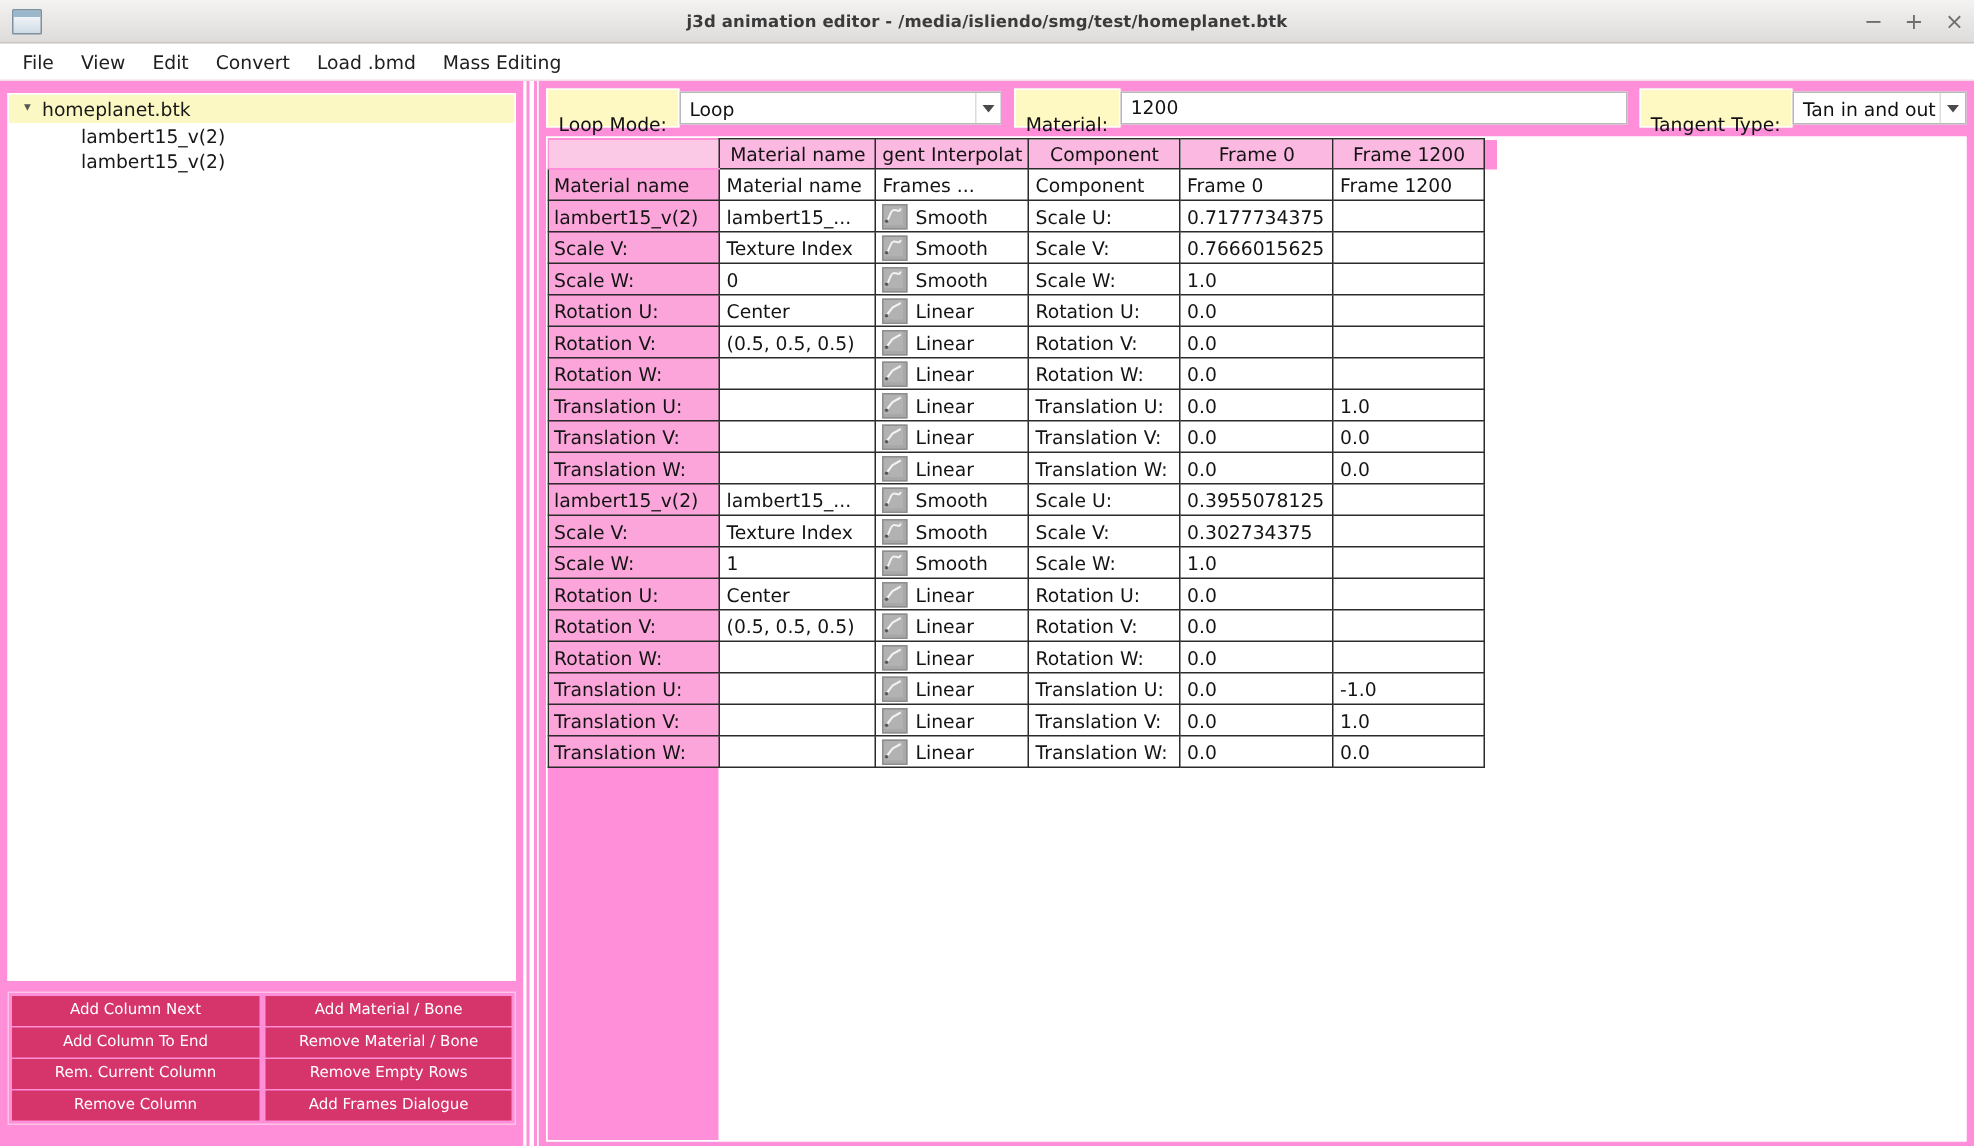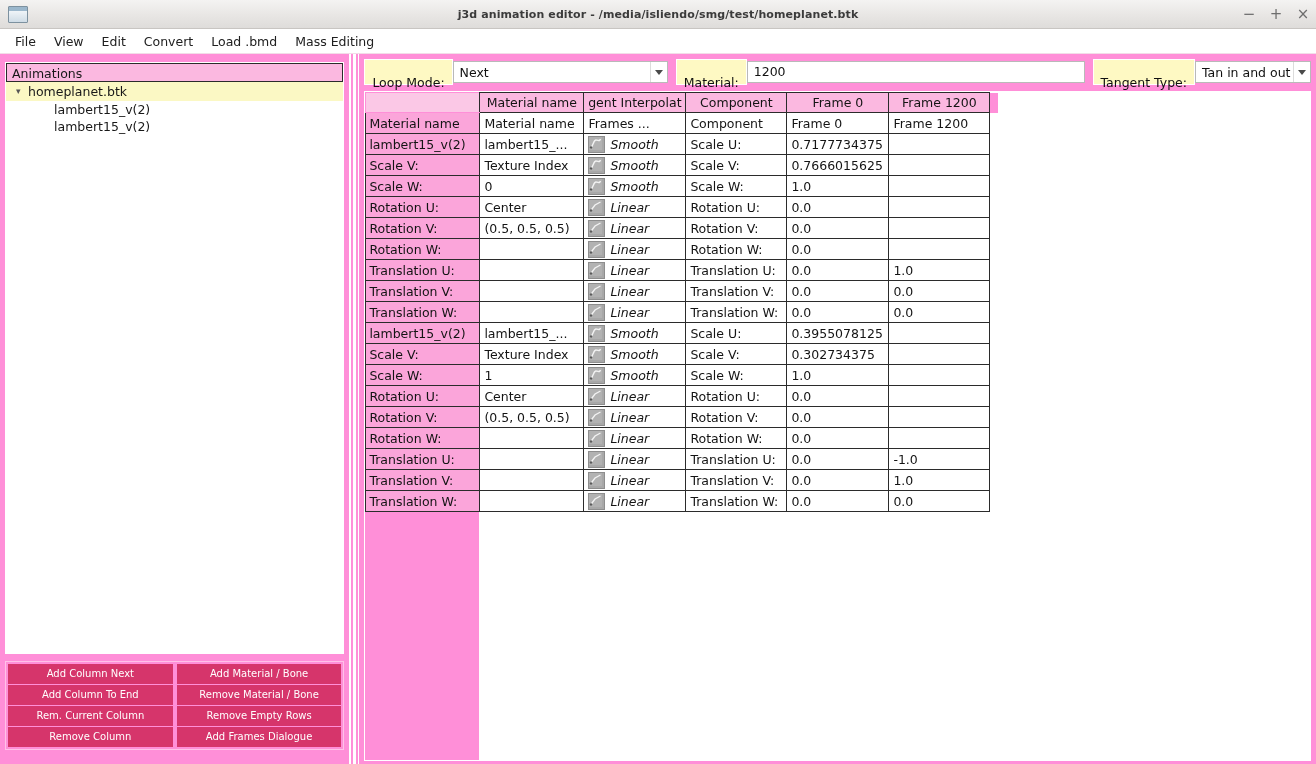--- a/index.html
+++ b/index.html
@@ -327,21 +327,20 @@
   }
   .grid td.filler {
     background: #ffffff;
     border: none;
   }
   .tangent-cell {
     display: flex;
     align-items: center;
     gap: 5px;
     height: 19px;
-    font-style: italic;
   }
   .tangent-icon {
     width: 15px; height: 15px;
     flex: 0 0 auto;
     background: #a8a8a8;
     border: 1px solid #8e8e8e;
     position: relative;
     overflow: hidden;
   }
   .tangent-icon svg { display: block; }
@@ -375,21 +374,20 @@
   <div class="menu-item">Convert</div>
   <div class="menu-item">Load .bmd</div>
   <div class="menu-item">Mass Editing</div>
 </div>
 
 <div class="main">
 
   <div class="left-panel">
 
     <div class="tree-box">
-      <div class="tree-header">Animations</div>
 
       <div class="tree-row-root">
         <span class="tree-arrow">▾</span>
         <span>homeplanet.btk</span>
       </div>
 
       <div class="tree-row-child">
         <span>lambert15_v(2)</span>
       </div>
       <div class="tree-row-child">
@@ -412,21 +410,21 @@
 
   </div>
 
   <div class="splitter"></div>
 
   <div class="right-panel">
 
     <div class="toolbar">
       <div class="tb-label">Loop Mode:</div>
       <div class="tb-combo combo-loop">
-        <span class="val">Next</span>
+        <span class="val">Loop</span>
         <span class="combo-arrow">
             <i></i>
           </span>
       </div>
       <div class="tb-gap"></div>
       <div class="tb-label">Material:</div>
       <div class="tb-input">1200</div>
       <div class="tb-gap"></div>
       <div class="tb-label">Tangent Type:</div>
       <div class="tb-combo combo-tangent">

